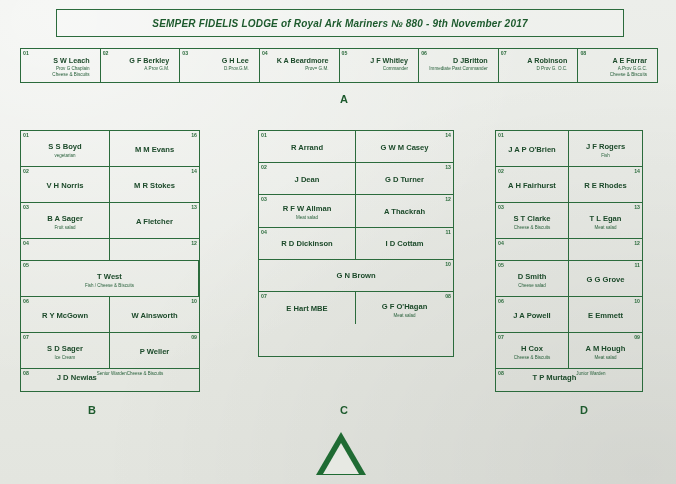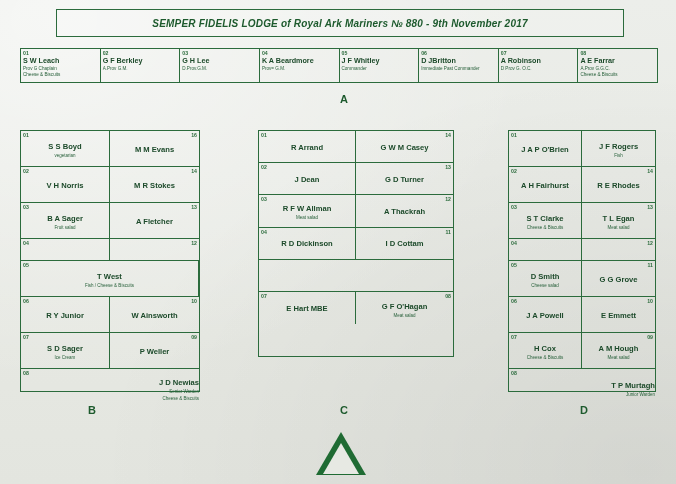--- a/index.html
+++ b/index.html
@@ -45,22 +45,22 @@
   
   .grid-a{
     position:absolute; left:20px; top:48px; width:636px; height:33px;
     display:flex;
     border:1.2px solid #2b6b3c;
   }
   .cell-a{
     flex:1 1 0;
     border-right:1.1px solid #2b6b3c;
     position:relative;
-    padding:2px 16px 0 2px;
-    display:flex; flex-direction:column; align-items:flex-start;
+    padding:2px 10px 0 2px;
+    display:flex; flex-direction:column; align-items:flex-end;
     overflow:hidden;
   }
   .cell-a:last-child{ border-right:none; }
   .num{
     position:absolute; left:2px; top:1px;
     font-size:5.2px; font-weight:bold; color:#2b6b3c;
   }
   .rnum{
     position:absolute; right:2px; top:1px;
     font-size:5.2px; font-weight:bold; color:#2b6b3c;
@@ -102,21 +102,21 @@
     overflow:hidden;
   }
   .pcell.left{ border-right:1.1px solid #2b6b3c; }
   .pname{
     font-size:7.6px; font-weight:bold; margin-top:3px; white-space:nowrap;
   }
   .pnote{
     font-size:4.5px; margin-top:2px; white-space:nowrap; color:#27603a;
   }
   .fullrow{
-    display:flex; flex-direction:column; align-items:flex-end; justify-content:center;
+    display:flex; flex-direction:row; align-items:flex-start; justify-content:center;
     height:36px; position:relative; box-sizing:border-box;
     border-bottom:none;
   }
   .fullrow .pname{ margin-top:4px; }
 
   
   .tri{
     position:absolute; left:316px; top:432px;
     width:0;height:0;
     border-left:25px solid transparent;
@@ -243,21 +243,21 @@
   <div class="prow">
     <div class="pcell left">
       <span class="num">05</span>
       <span class="pname">T West</span>
       <span class="pnote">Fish / Cheese &amp; Biscuits</span>
     </div>
   </div>
   <div class="prow">
     <div class="pcell left">
       <span class="num">06</span>
-      <span class="pname">R Y Junior</span>
+      <span class="pname">R Y McGown</span>
       <span class="pnote"></span>
     </div>
     <div class="pcell">
       <span class="rnum">10</span>
       <span class="pname">W Ainsworth</span>
       <span class="pnote"></span>
     </div>
   </div>
   <div class="prow">
     <div class="pcell left">
@@ -323,37 +323,42 @@
       <span class="pname">R D Dickinson</span>
       <span class="pnote"></span>
     </div>
     <div class="pcell">
       <span class="rnum">11</span>
       <span class="pname">I D Cottam</span>
       <span class="pnote"></span>
     </div>
   </div>
   <div class="prow" style="height:32.2px">
+    <div class="pcell">
+      <span class="rnum">10</span>
+      <span class="pname">G N Brown</span>
+      <span class="pnote"></span>
+    </div>
   </div>
   <div class="prow" style="height:32.2px">
     <div class="pcell left">
       <span class="num">07</span>
       <span class="pname">E Hart MBE</span>
       <span class="pnote"></span>
     </div>
     <div class="pcell">
       <span class="rnum">08</span>
       <span class="pname">G F O'Hagan</span>
       <span class="pnote">Meat salad</span>
     </div>
   </div>
 </div>
 <div class="sect-label" style="left:340px; top:404px;">C</div>
 
-<div class="block" style="left:508px; top:130px; width:148px; height:262px;">
+<div class="block" style="left:495px; top:130px; width:148px; height:262px;">
   <div class="prow">
     <div class="pcell left">
       <span class="num">01</span>
       <span class="pname">J A P O'Brien</span>
       <span class="pnote"></span>
     </div>
     <div class="pcell">
       <span class="rnum"></span>
       <span class="pname">J F Rogers</span>
       <span class="pnote">Fish</span>

